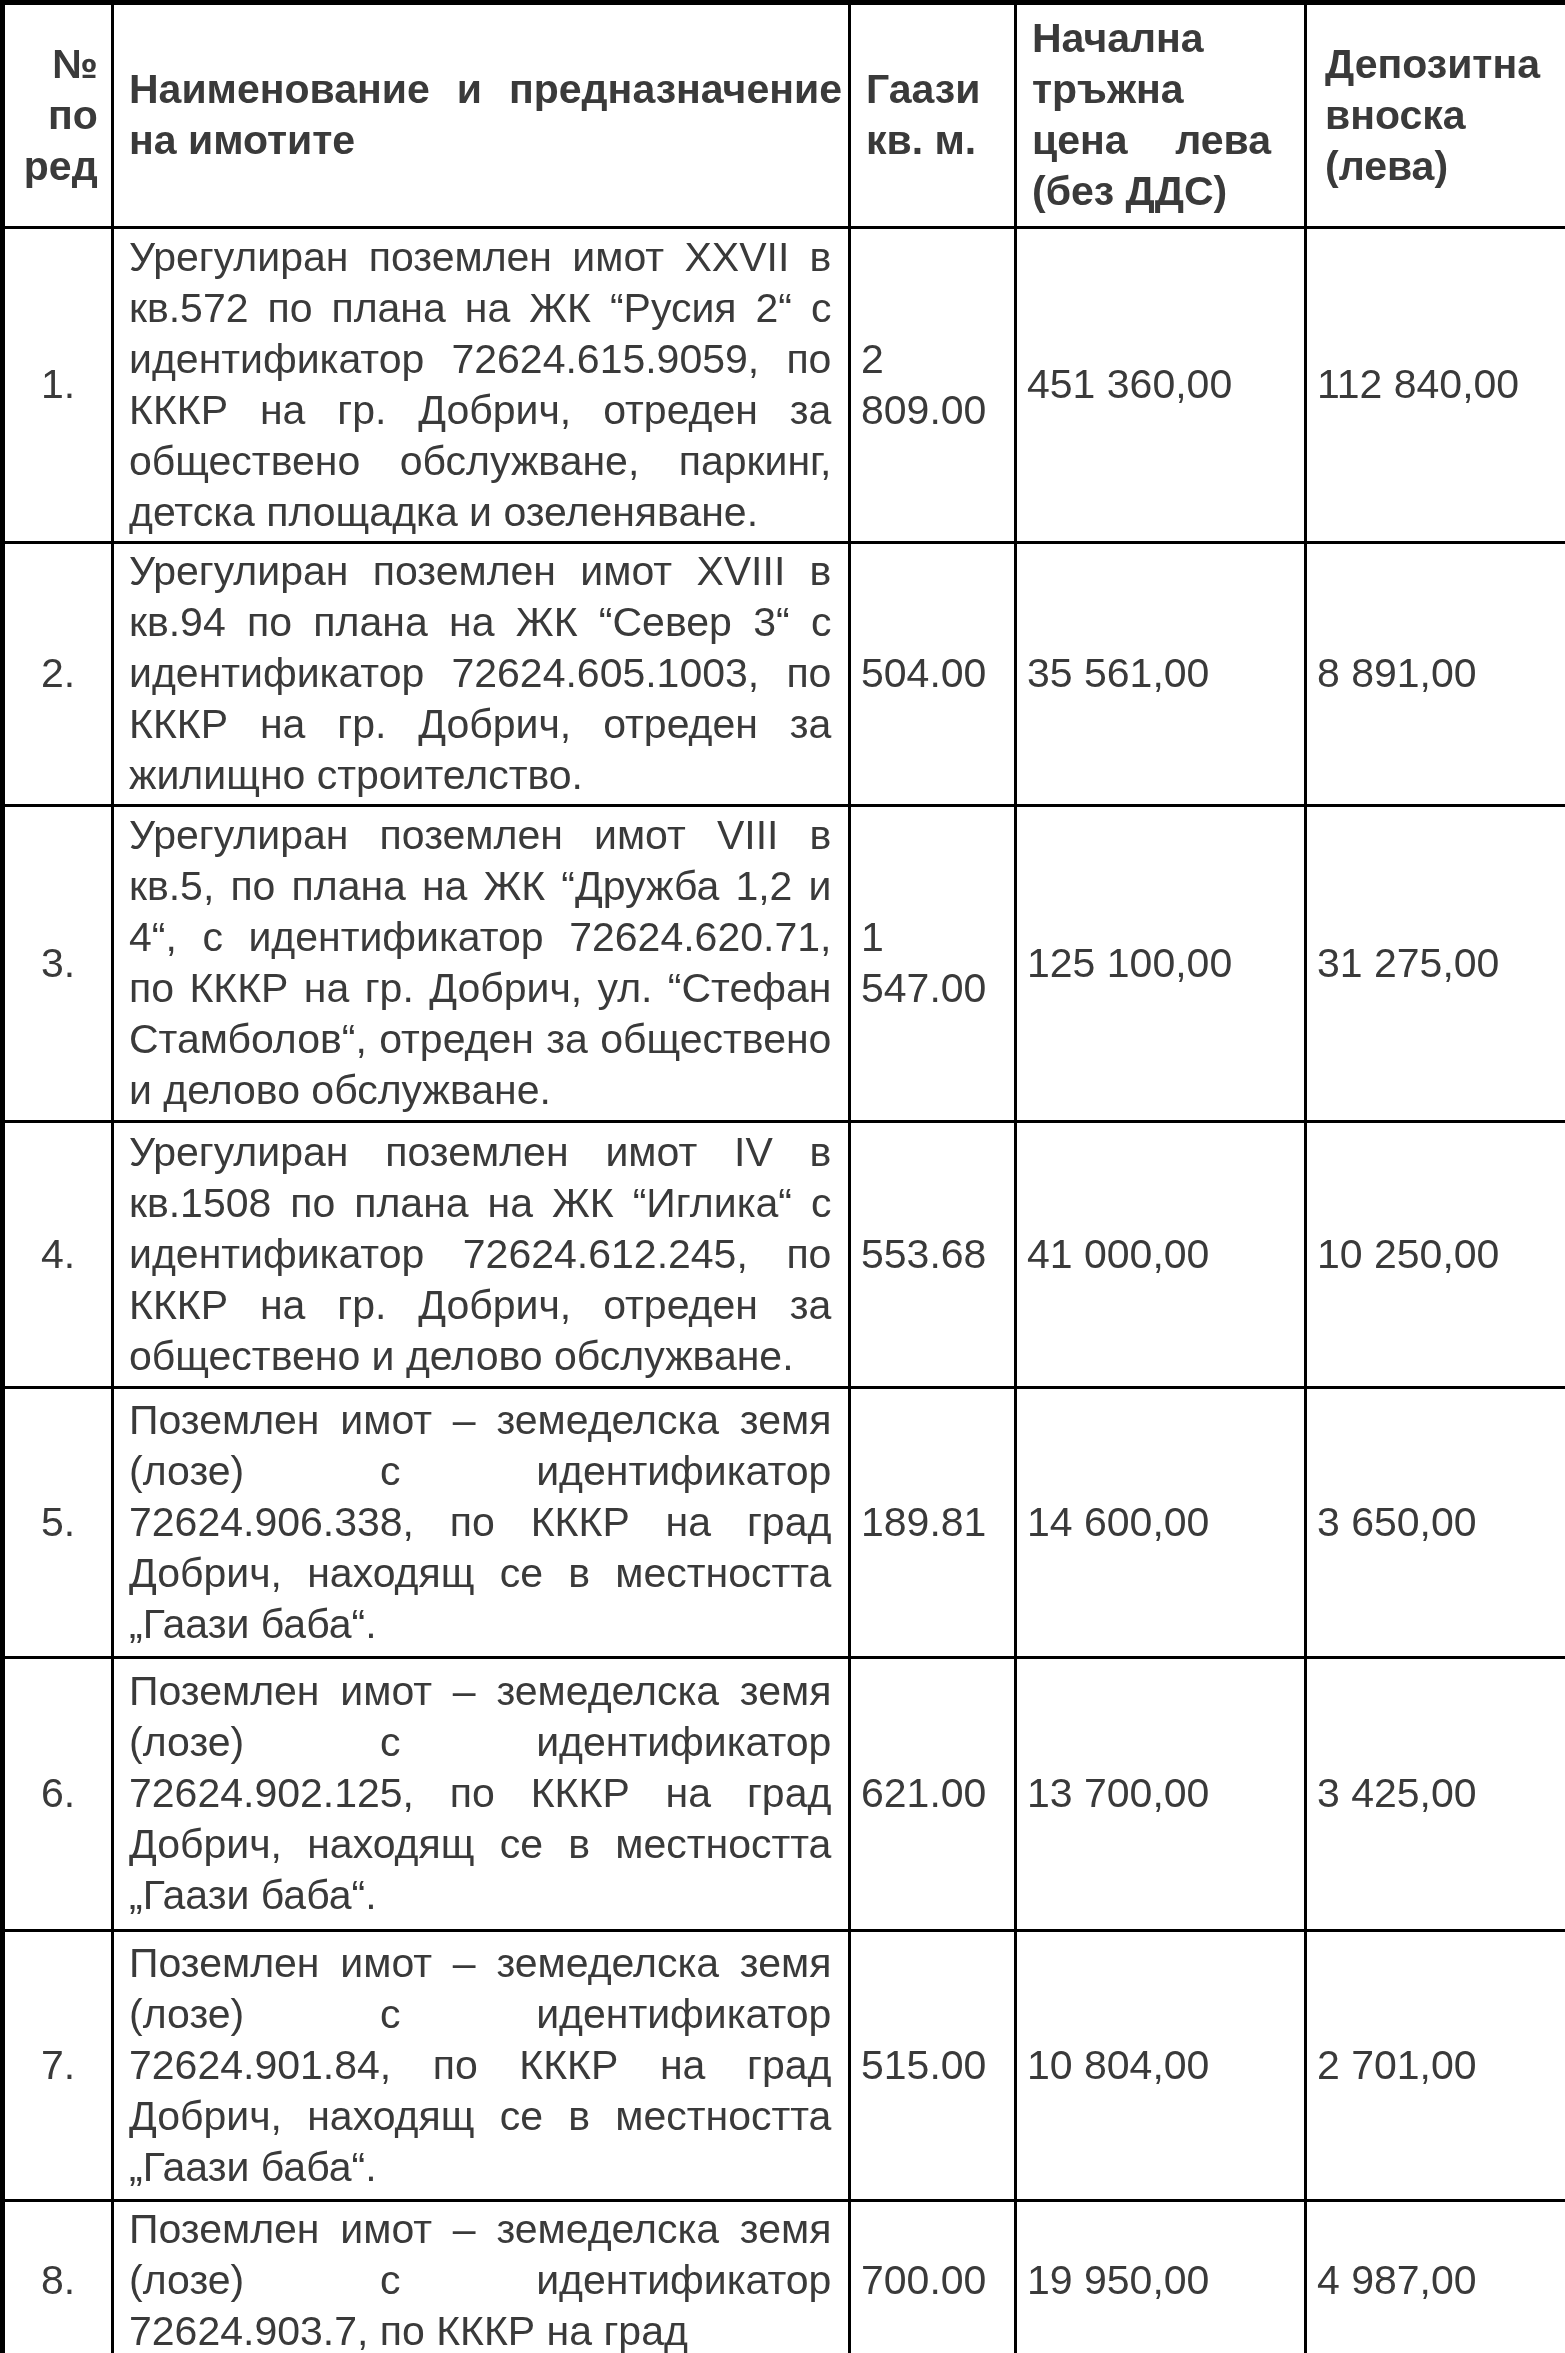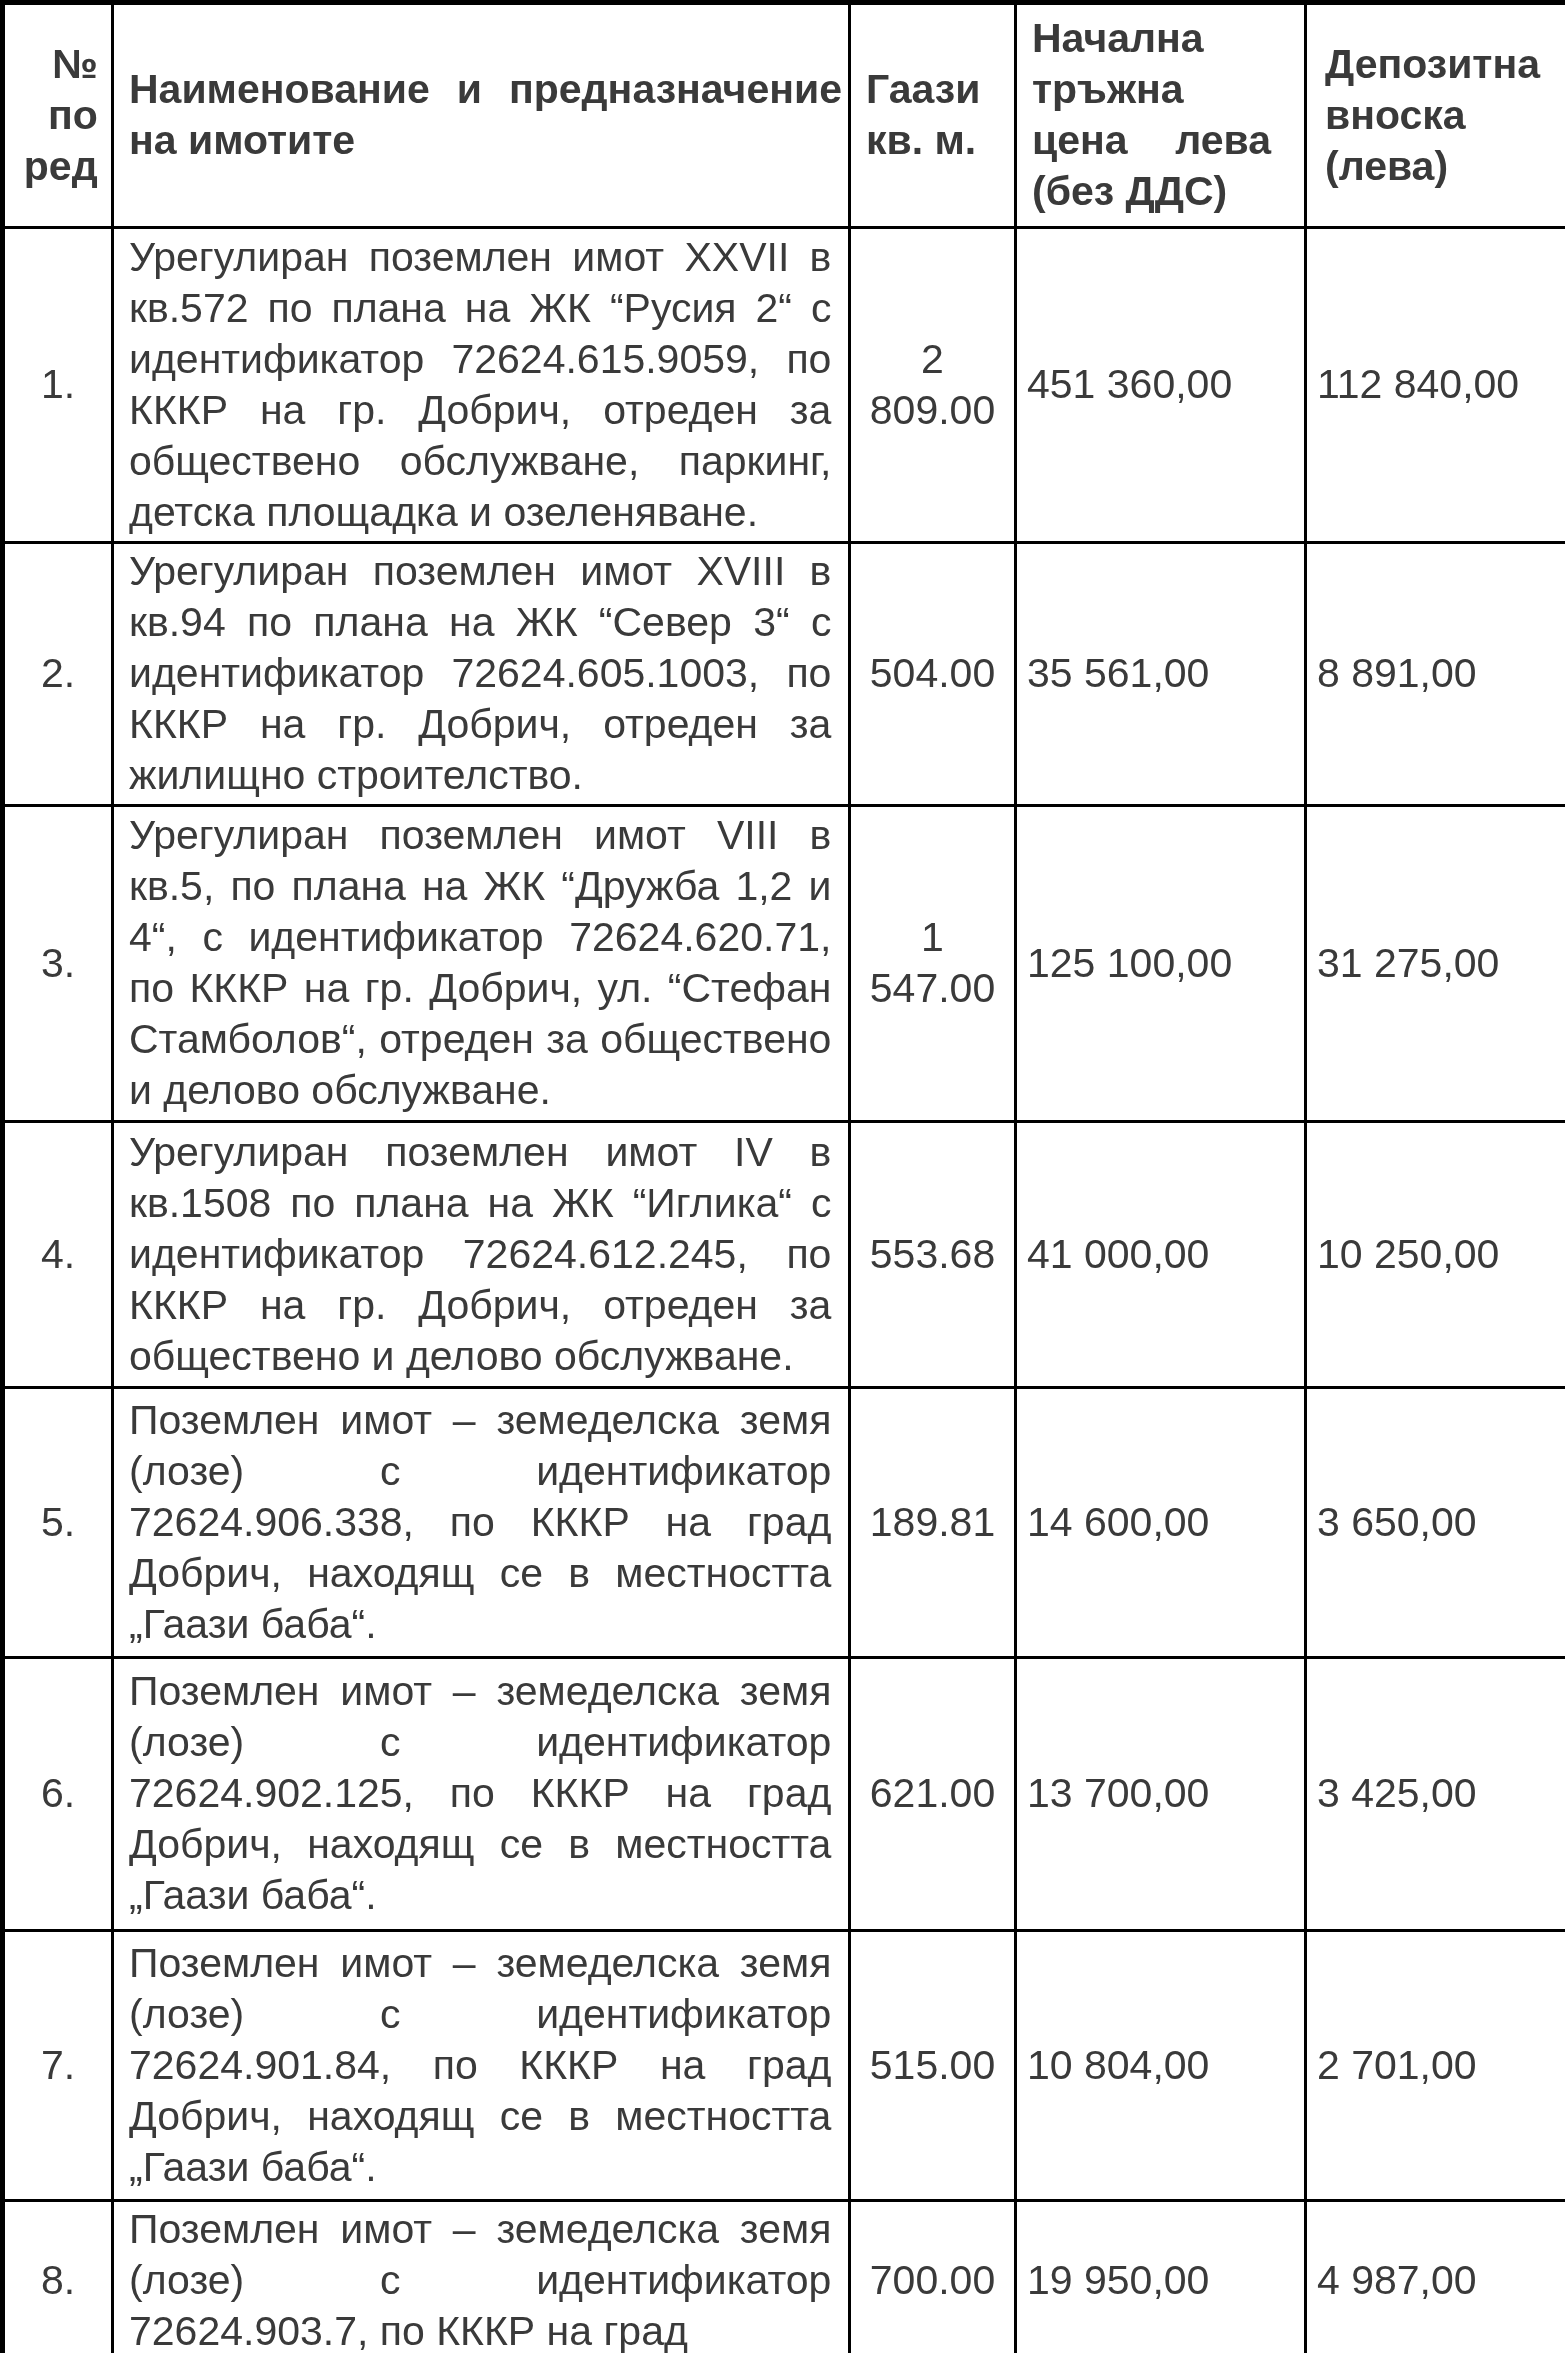--- a/index.html
+++ b/index.html
@@ -53,21 +53,21 @@
   
   td.cell-num {
     text-align: center;
     padding: 0 5px;
   }
   td.cell-name {
     text-align: justify;
     padding: 1.7px 16.6px 1.7px 15px;
   }
   td.cell-area {
-    text-align: center;
+    text-align: left;
     padding: 0 10px;
     white-space: pre-line; 
     overflow-wrap: normal;
     margin-top: 36px;
   }
   td.cell-price, td.cell-deposit {
     text-align: left;
     padding: 0 10px;
     white-space: nowrap;
   }

